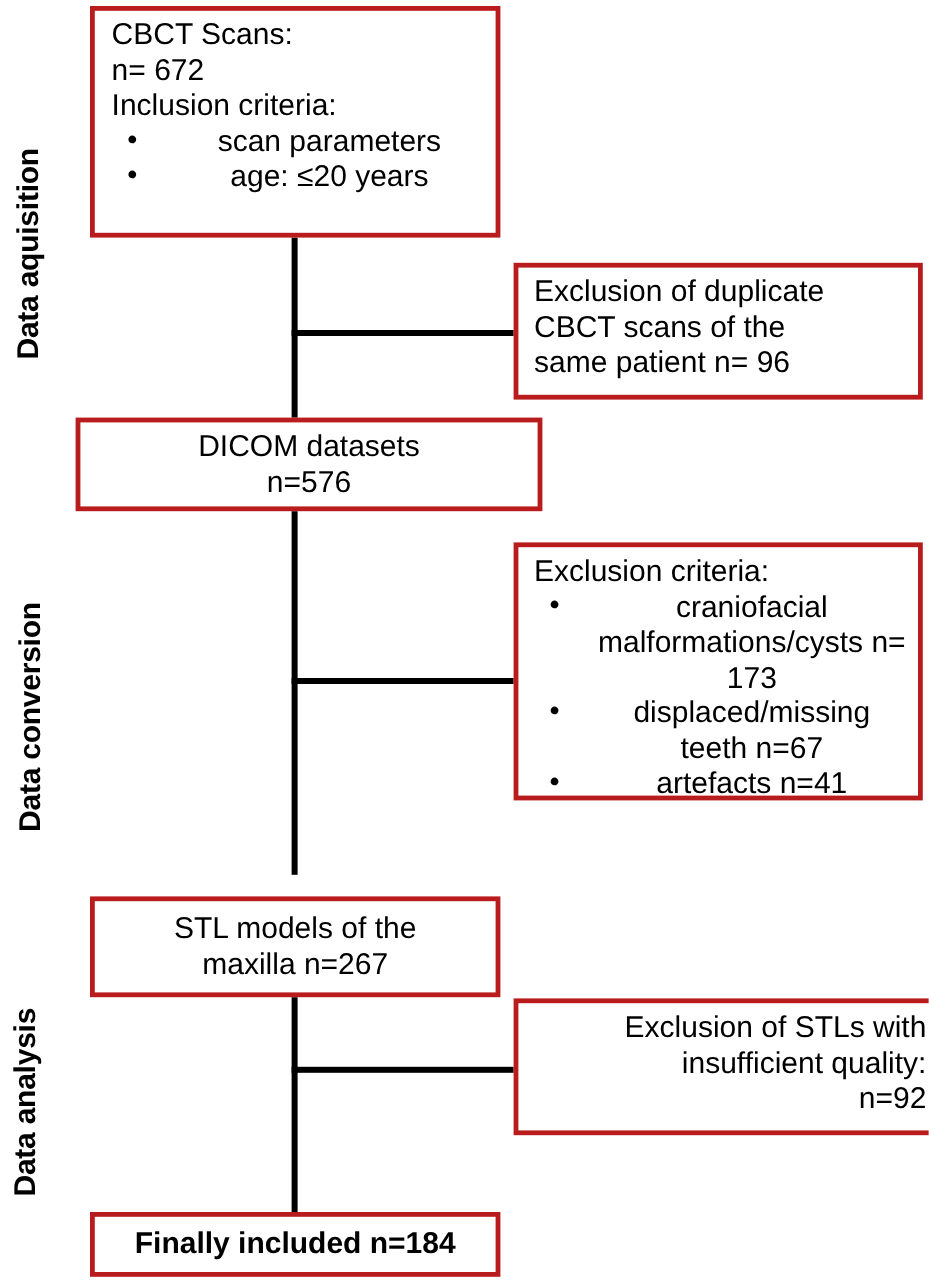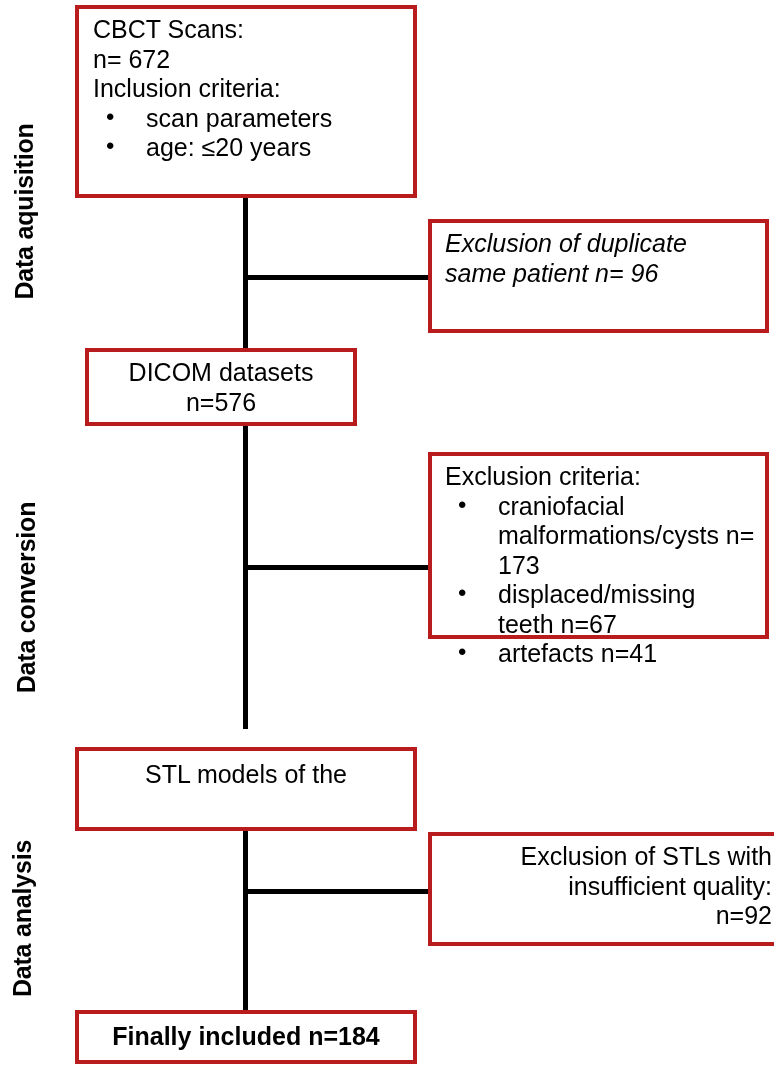--- a/index.html
+++ b/index.html
@@ -62,20 +62,21 @@
   
   ul.bullets {
     list-style: none;
     margin: 0;
     padding: 0;
   }
   ul.bullets > li {
     position: relative;
     padding-left: 53px;
     margin: 0;
+    text-align: center;
   }
   ul.bullets > li::before {
     content: "\2022";
     position: absolute;
     left: 13px;
     top: -1px;
     font-size: 24px;
     line-height: 1.18;
   }
 
@@ -115,47 +116,49 @@
       <div class="line">CBCT Scans:</div>
       <div class="line">n= 672</div>
       <div class="line">Inclusion criteria:</div>
       <ul class="bullets">
         <li>scan parameters</li>
         <li>age: ≤20 years</li>
       </ul>
     </div>
   </div>
 
-  <div class="node center" style="left:85px; top:348px; width:272px; height:78px;">
+  <div class="node center" style="left:63px; top:348px; width:389px; height:78px;">
     <div class="body">
       <div class="line">DICOM datasets</div>
       <div class="line">n=576</div>
     </div>
   </div>
 
   <div class="node center" style="left:75px; top:747px; width:342px; height:84px;">
     <div class="body" style="padding-top:9px;">
       <div class="line">STL models of the</div>
+      <div class="line">maxilla n=267</div>
     </div>
   </div>
 
   <div class="node center" style="left:75px; top:1010px; width:342px; height:54px;font-weight:bold;">
     <div class="body" style="padding-top:8px;">
       <div class="line">Finally included n=184</div>
     </div>
   </div>
 
-  <div class="node" style="left:428px; top:219px; width:341px; height:114px;font-style:italic;">
+  <div class="node" style="left:428px; top:219px; width:341px; height:114px;">
     <div class="body" style="padding-left:13px;">
       <div class="line">Exclusion of duplicate</div>
+      <div class="line">CBCT scans of the</div>
       <div class="line">same patient n= 96</div>
     </div>
   </div>
 
-  <div class="node" style="left:428px; top:452px; width:341px; height:187px;">
+  <div class="node" style="left:428px; top:452px; width:341px; height:215px;">
     <div class="body" style="padding-left:13px;">
       <div class="line">Exclusion criteria:</div>
       <ul class="bullets">
         <li class="wrapline">craniofacial malformations/cysts n= 173</li>
         <li class="wrapline">displaced/missing teeth n=67</li>
         <li class="wrapline">artefacts n=41</li>
       </ul>
     </div>
   </div>
 

